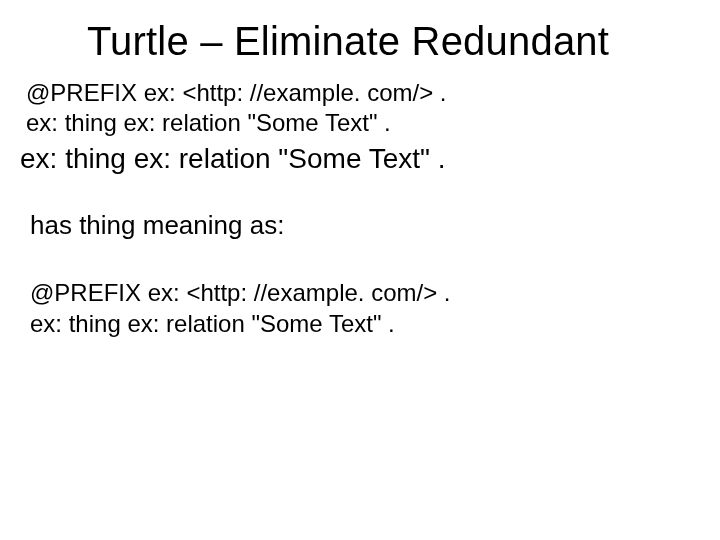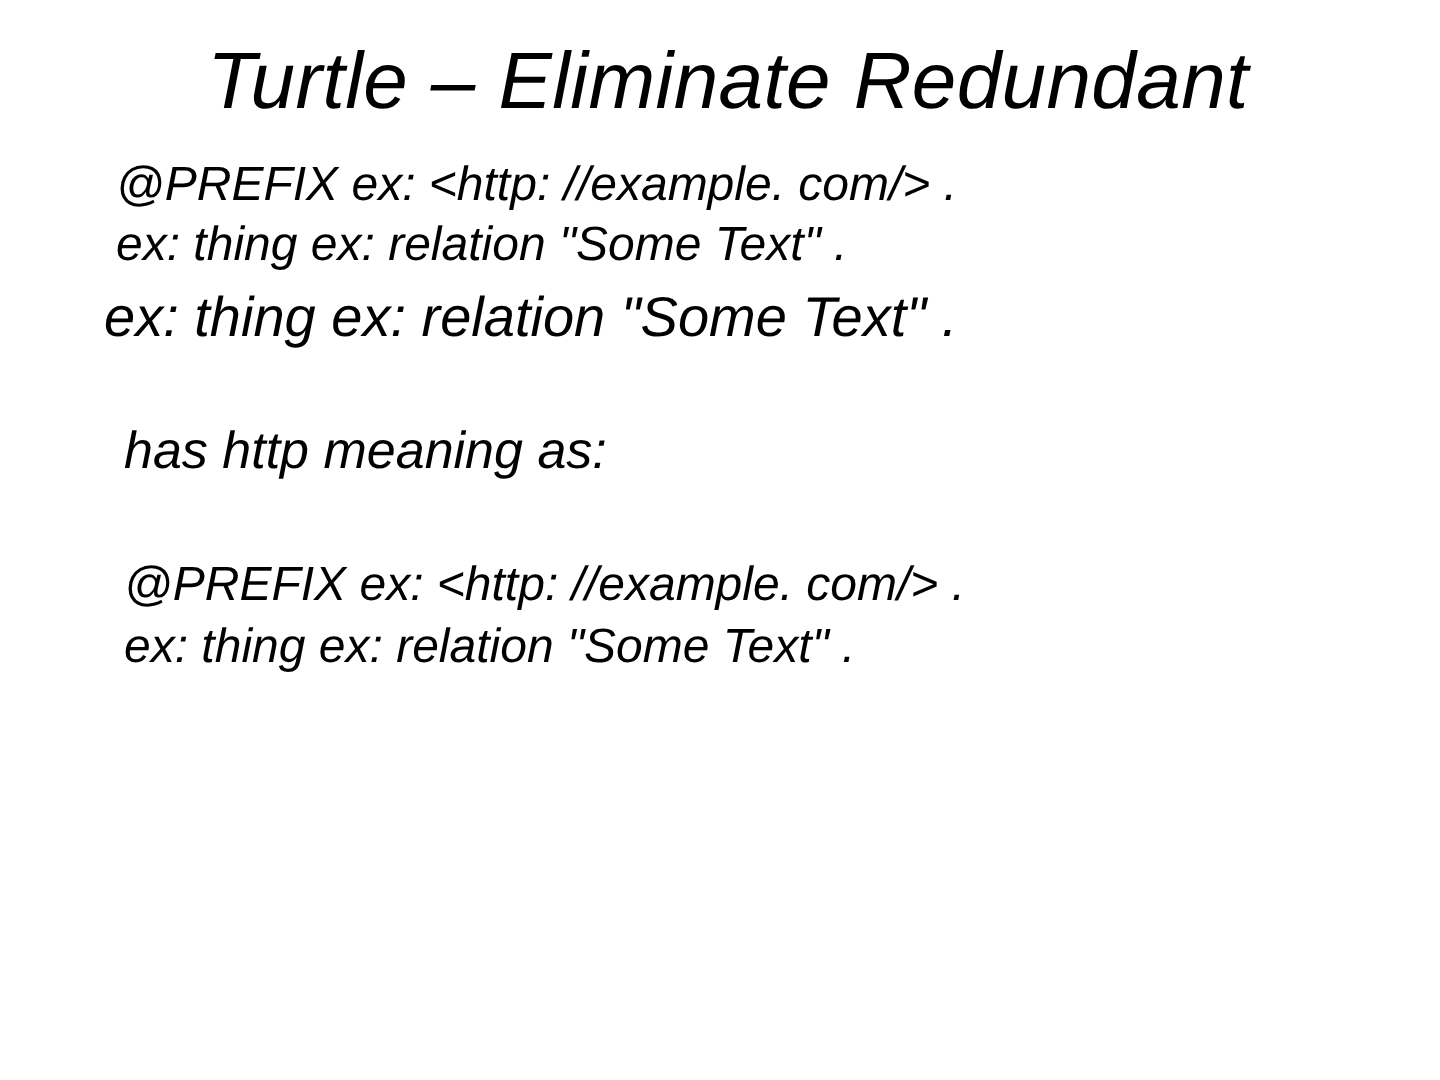--- a/index.html
+++ b/index.html
@@ -8,22 +8,21 @@
     width: 720px;
     height: 540px;
     background: #ffffff;
     font-family: Arial, Helvetica, sans-serif;
     color: #000000;
   }
   .slide {
     box-sizing: border-box;
     width: 720px;
     height: 540px;
-    padding: 18px 44px 0 52px;
-    font-style: italic;
+    padding: 18px 44px 0 20px;
   }
   .title {
     font-size: 40px;
     text-align: center;
     line-height: 1.15;
     margin: 0 0 14px 0;
     font-weight: normal;
     letter-spacing: 0.2px;
   }
   .block1 {
@@ -60,21 +59,21 @@
   <div class="block1">
     <div class="line">@PREFIX ex: &lt;http: //example. com/&gt; .</div>
     <div class="line">ex: thing ex: relation "Some Text" .</div>
   </div>
 
   <div class="block2">
     <div class="line">ex: thing ex: relation "Some Text" .</div>
   </div>
 
   <div class="mid">
-    <span>has http meaning as:</span>
+    <span>has thing meaning as:</span>
   </div>
 
   <div class="block3">
     <div class="line">@PREFIX ex: &lt;http: //example. com/&gt; .</div>
     <div class="line">ex: thing ex: relation "Some Text" .</div>
   </div>
 
 </div>
 
 </body></html>

